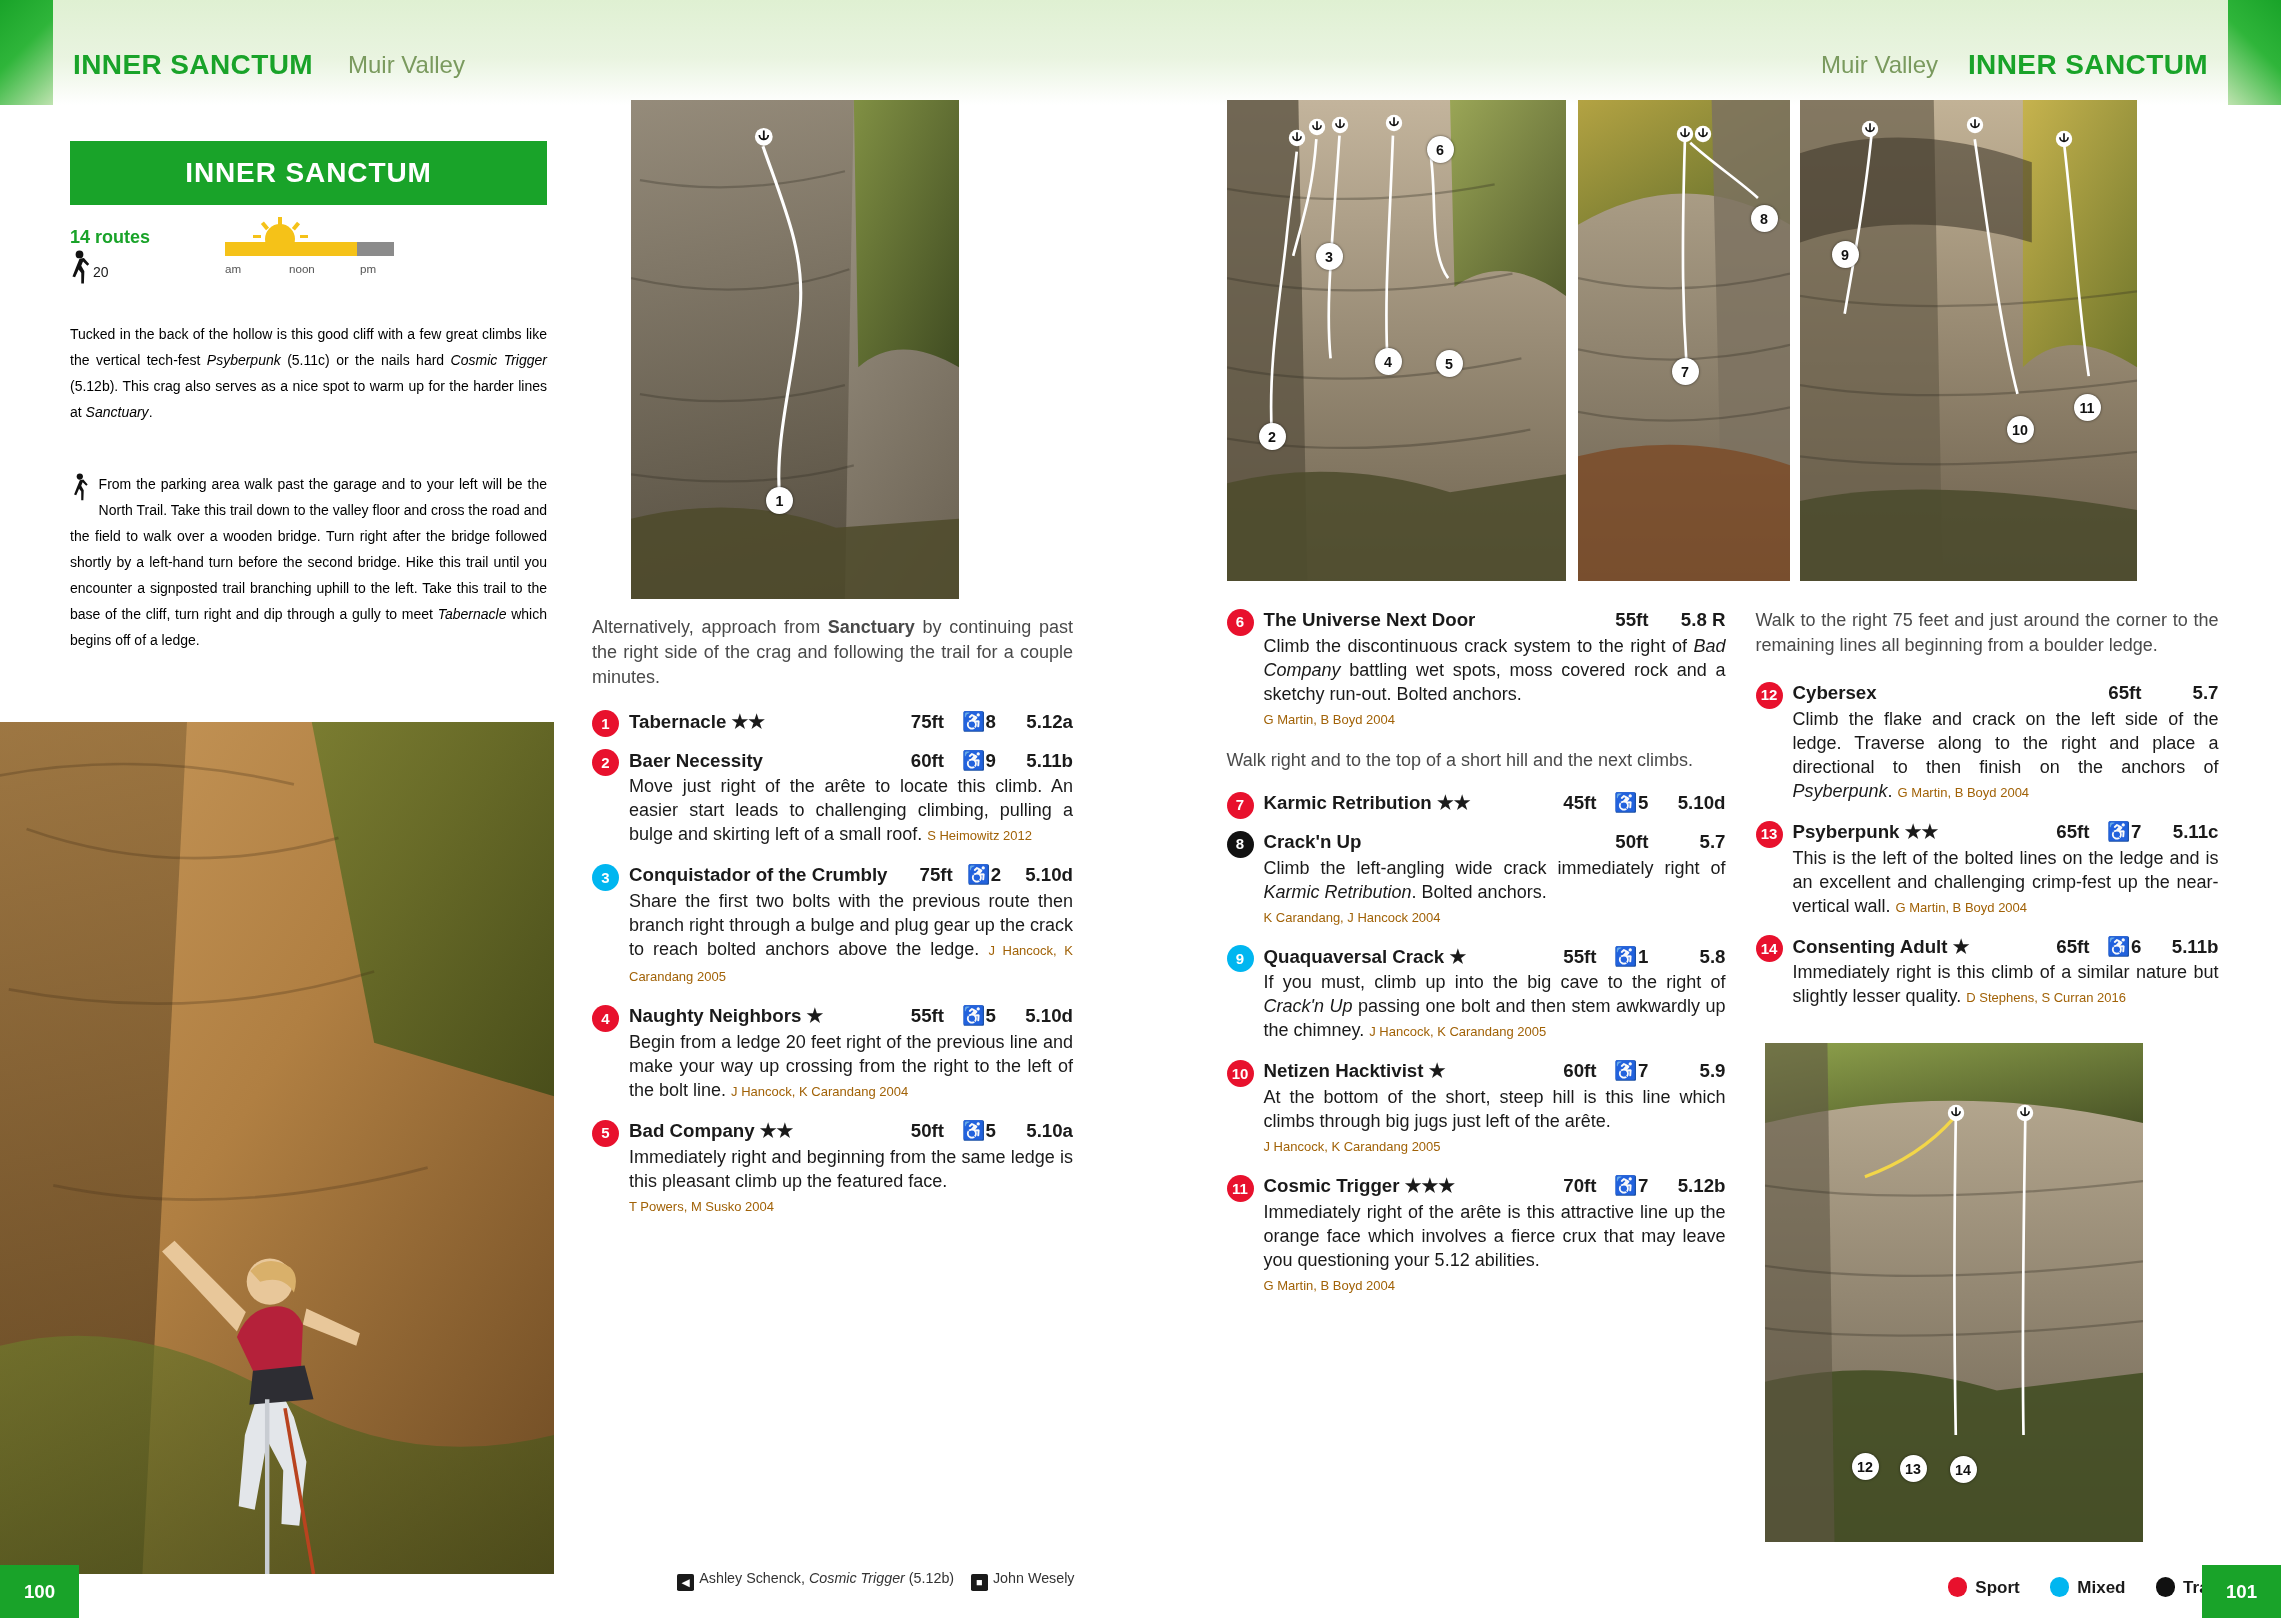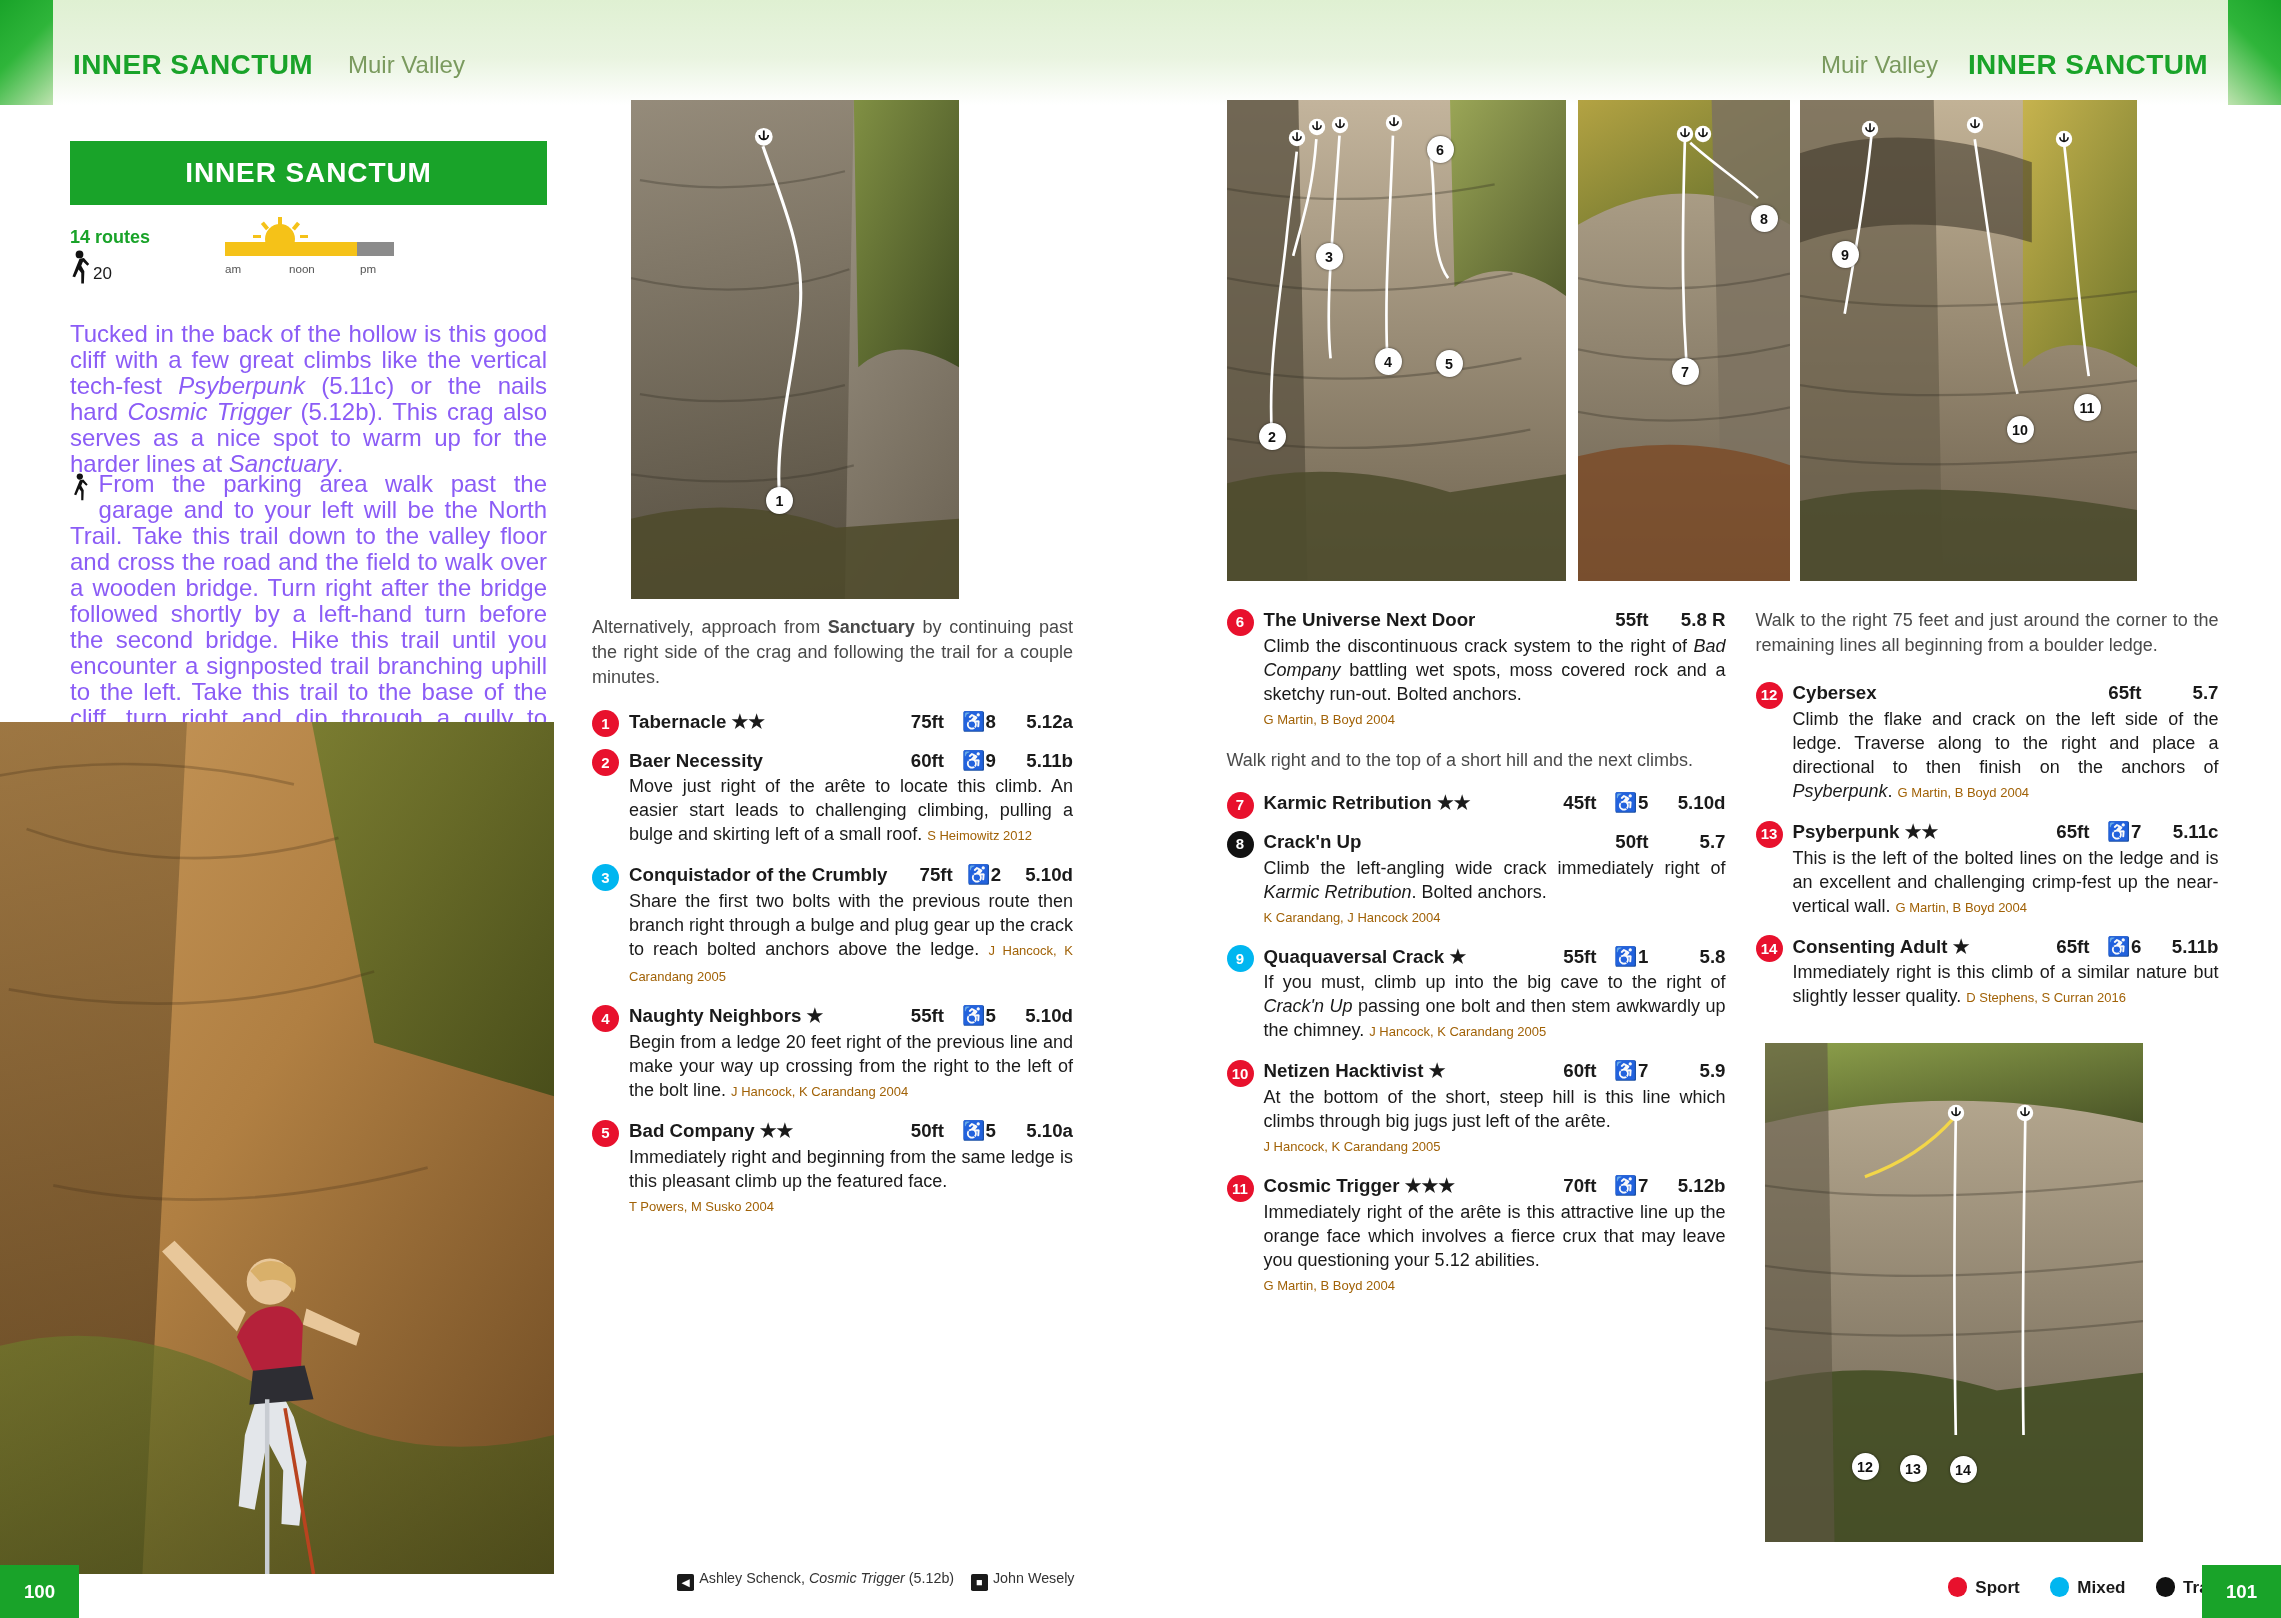--- a/index.html
+++ b/index.html
@@ -57,38 +57,38 @@
   
   .crag-banner{
     position:absolute;left:70px;top:141px;width:477px;height:64px;
     background:#19a329;color:#fff;display:flex;align-items:center;justify-content:center;
     font-size:28px;font-weight:bold;letter-spacing:0.9px;
   }
   .routes-count{
     position:absolute;left:70px;top:227px;color:#19a329;font-weight:bold;font-size:18px;
   }
   .walk-icon{position:absolute;left:68px;top:250px;}
-  .walk-time{position:absolute;left:93px;top:264px;font-size:17px;}
+  .walk-time{position:absolute;left:93px;top:264px;font-size:14px;}
   .sunbar{position:absolute;left:225px;top:233px;width:169px;}
   .sun-graph{position:relative;width:169px;height:23px;}
   .sun-graph .gray{position:absolute;left:0;top:9px;width:169px;height:14.3px;background:#8b8b8b;}
   .sun-graph .yellow{position:absolute;left:0;top:9px;width:132px;height:14.3px;background:#f5c218;}
   .sun-graph .sun{
     position:absolute;left:40px;top:-9px;width:30px;height:30px;border-radius:50%;
     background:#f5c218;
   }
   .sun-graph .sunray{position:absolute;background:#f5c218;}
   .sunlabels{position:relative;margin-top:6px;height:16px;font-size:11.6px;color:#555;}
   .sunlabels span{position:absolute;}
   .sl-am{left:0;}
   .sl-noon{left:64px;}
   .sl-pm{left:135px;}
 
   .body-text{
-    position:absolute;font-size:24px;line-height:26px;text-align:justify;color:#8b5cf6;
+    position:absolute;font-size:14px;line-height:26px;text-align:justify;color:#000000;
   }
   .intro1{left:70px;top:321px;width:477px;}
   .approach{left:70px;top:471px;width:477px;}
   .approach .hiker{float:left;margin:1.8px 9px 0 0;}
   em{font-style:italic;}
   .bold{font-weight:bold;}
 
   .photo-left{
     position:absolute;left:0;top:722px;width:554px;height:852px;overflow:hidden;
   }

